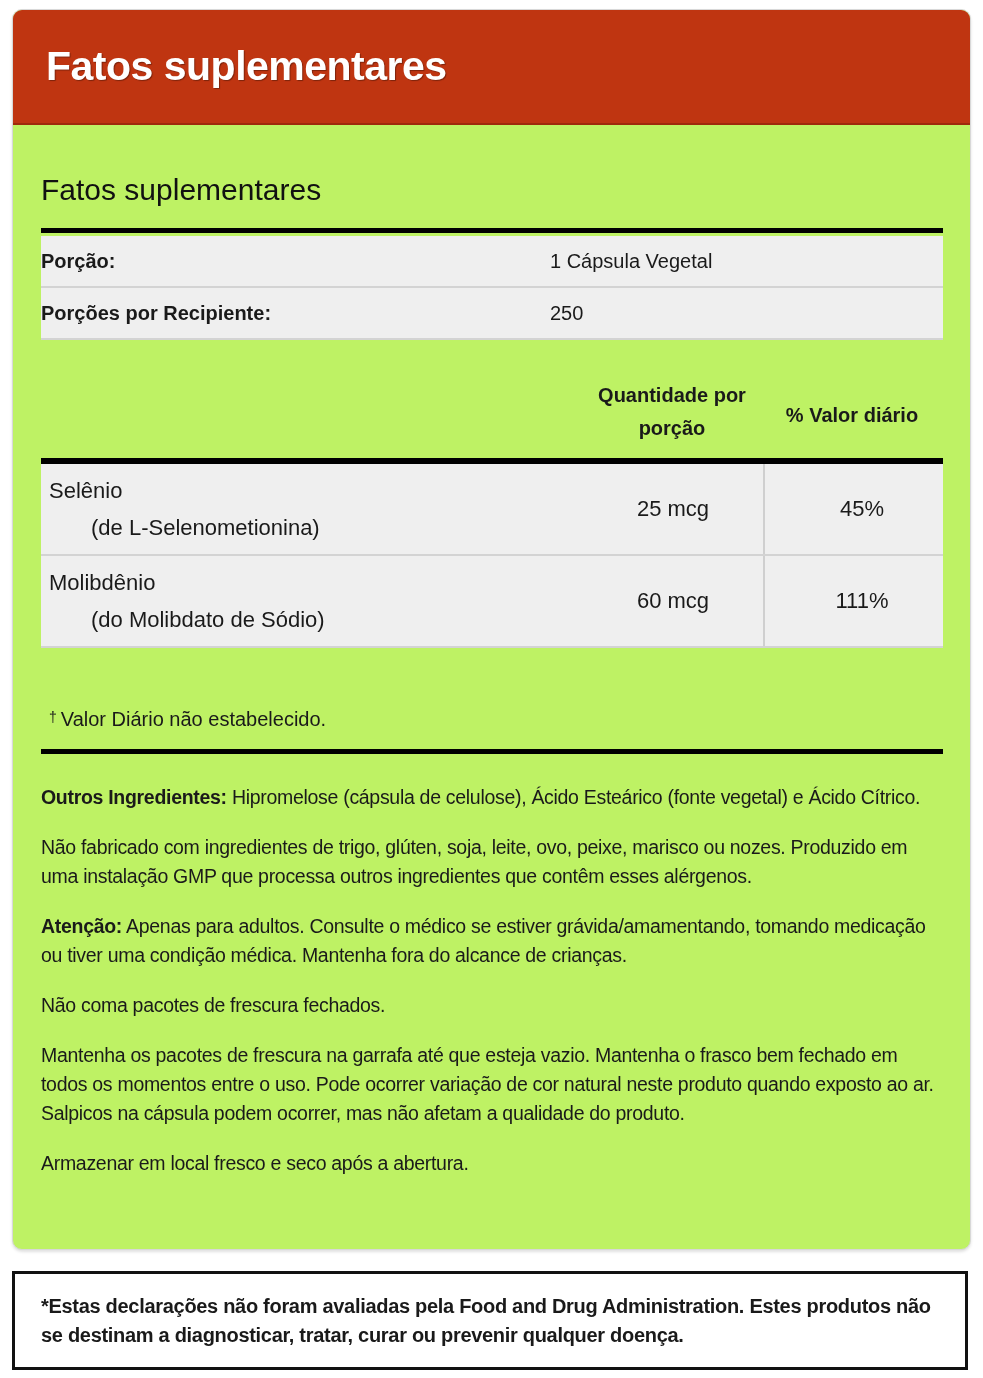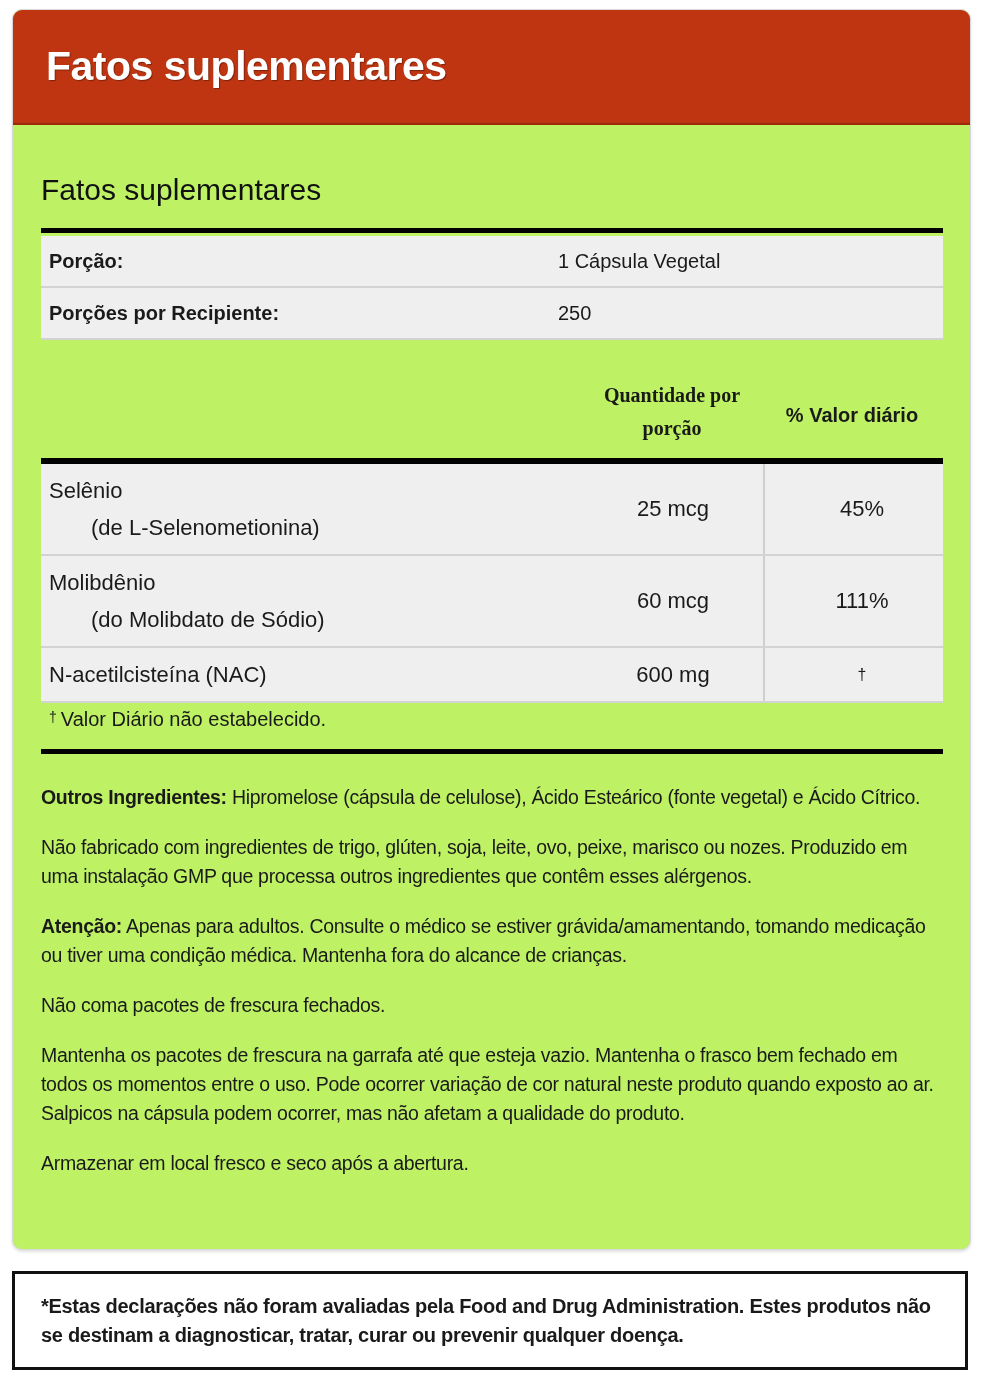--- a/index.html
+++ b/index.html
@@ -5,25 +5,25 @@
   html, body { margin: 0; padding: 0; background: #ffffff; }
   body { width: 983px; height: 1378px; position: relative; font-family: "Liberation Sans", "DejaVu Sans", sans-serif; color: #1a1a1a; overflow: hidden; }
   .card { position: absolute; left: 12px; top: 9px; width: 957px; height: 1239px; background: #bef264; border: 1px solid #d8d8d8; border-radius: 10px; box-shadow: 0 2px 3px rgba(0,0,0,0.12); overflow: hidden; }
   .card-header { height: 113px; background: #bf3511; border-bottom: 2px solid #9e2a0c; display: flex; align-items: center; }
   .card-header h1 { margin: 0 0 0 33px; color: #ffffff; font-size: 41px; font-weight: bold; letter-spacing: -0.5px; text-shadow: 1px 1px 1px rgba(0,0,0,0.35); }
   .content { position: absolute; left: 28px; top: 115px; width: 902px; }
   .facts-title { position: absolute; top: 48px; left: 0; font-size: 30px; font-weight: normal; color: #111; margin: 0; }
   .rule-thick { position: absolute; left: 0; width: 902px; height: 5px; background: #000; }
   .serving-table { position: absolute; top: 111px; left: 0; width: 902px; }
   .serving-row { height: 50px; background: #efefef; border-bottom: 2px solid #d3d3d3; display: flex; align-items: center; font-size: 20px; }
-  .serving-row .lbl { width: 509px; padding-left: 8px; font-weight: bold; }
+  .serving-row .lbl { width: 509px; font-weight: bold; }
   .serving-row .val { flex: 1; }
   .nutr-head { position: absolute; top: 250px; left: 0; width: 902px; height: 80px; display: flex; font-size: 20px; font-weight: bold; }
   .nutr-head .h-name { width: 542px; }
-  .nutr-head .h-amt { width: 178px; text-align: center; line-height: 33px; padding-top: 4px; font-family: Liberation Serif, serif; }
+  .nutr-head .h-amt { width: 178px; text-align: center; line-height: 33px; padding-top: 4px; }
   .nutr-head .h-dv { flex: 1; text-align: center; display: flex; align-items: center; justify-content: center; }
   .nutr-table { position: absolute; top: 339px; left: 0; width: 902px; }
   .nutr-row { display: flex; background: #efefef; border-bottom: 2px solid #d3d3d3; font-size: 22px; }
   .nutr-row .n-name { width: 542px; padding-left: 8px; box-sizing: border-box; display: flex; flex-direction: column; justify-content: center; line-height: 37px; }
   .nutr-row .n-name .src { padding-left: 42px; }
   .nutr-row .n-amt { width: 180px; display: flex; align-items: center; justify-content: center; border-right: 2px solid #cfcfcf; }
   .nutr-row .n-dv { flex: 1; display: flex; align-items: center; justify-content: center; padding-left: 16px; }
   .footnote { position: absolute; top: 583px; left: 8px; font-size: 20px; }
   .footnote .dag { font-size: 14px; vertical-align: 4px; margin-right: 4px; }
   .paras { position: absolute; top: 658px; left: 0; width: 902px; font-size: 19.5px; line-height: 29px; letter-spacing: -0.3px; }
@@ -72,27 +72,20 @@
         <div class="n-dv">45%</div>
       </div>
       <div class="nutr-row" style="height:90px">
         <div class="n-name">
           <span>Molibdênio</span>
           <span class="src">(do Molibdato de Sódio)</span>
         </div>
         <div class="n-amt">60 mcg</div>
         <div class="n-dv">111%</div>
       </div>
-      <div class="nutr-row" style="height:53px">
-        <div class="n-name">
-          <span>N-acetilcisteína (NAC)</span>
-        </div>
-        <div class="n-amt">600 mg</div>
-        <div class="n-dv" style="font-size:16px">†</div>
-      </div>
     </div>
 
     <div class="footnote">
       <span class="dag">†</span><span>Valor Diário não estabelecido.</span>
     </div>
     <div class="rule-thick" style="top:624px"></div>
 
     <div class="paras">
       <p><b>Outros Ingredientes:</b> <span>Hipromelose (cápsula de celulose), Ácido Esteárico (fonte vegetal) e Ácido Cítrico.</span></p>
       <p>Não fabricado com ingredientes de trigo, glúten, soja, leite, ovo, peixe, marisco ou nozes. Produzido em uma instalação GMP que processa outros ingredientes que contêm esses alérgenos.</p>

